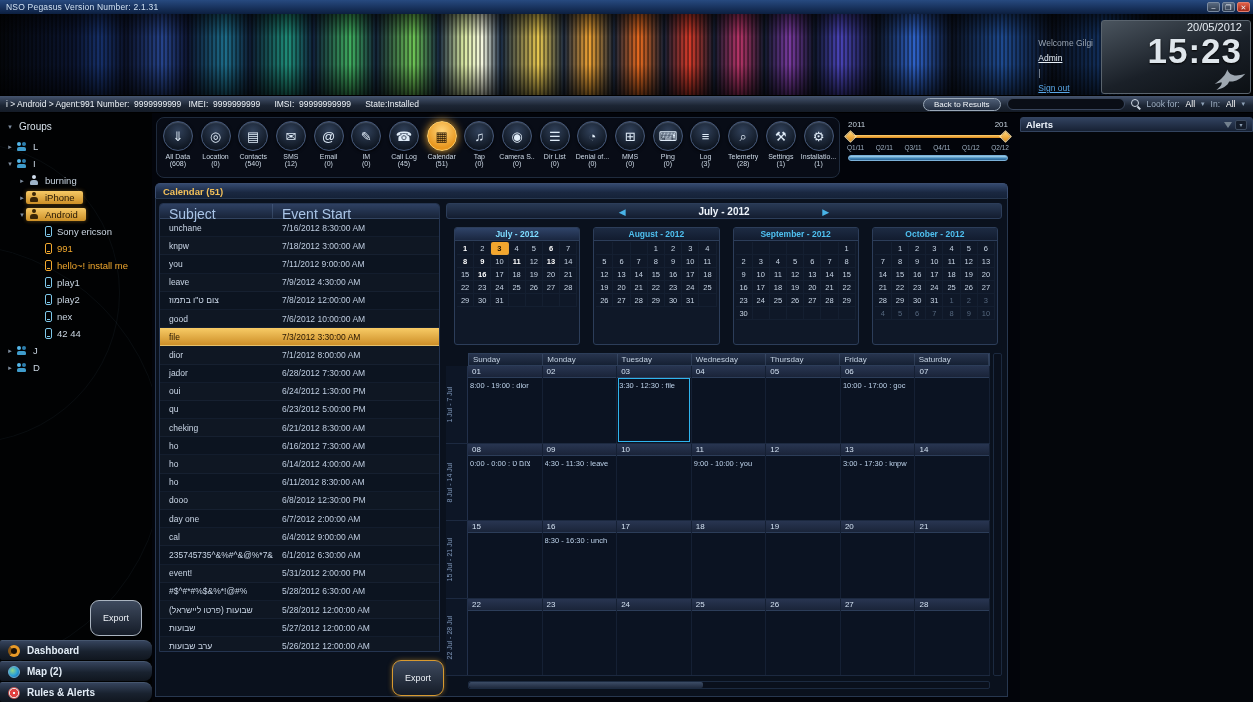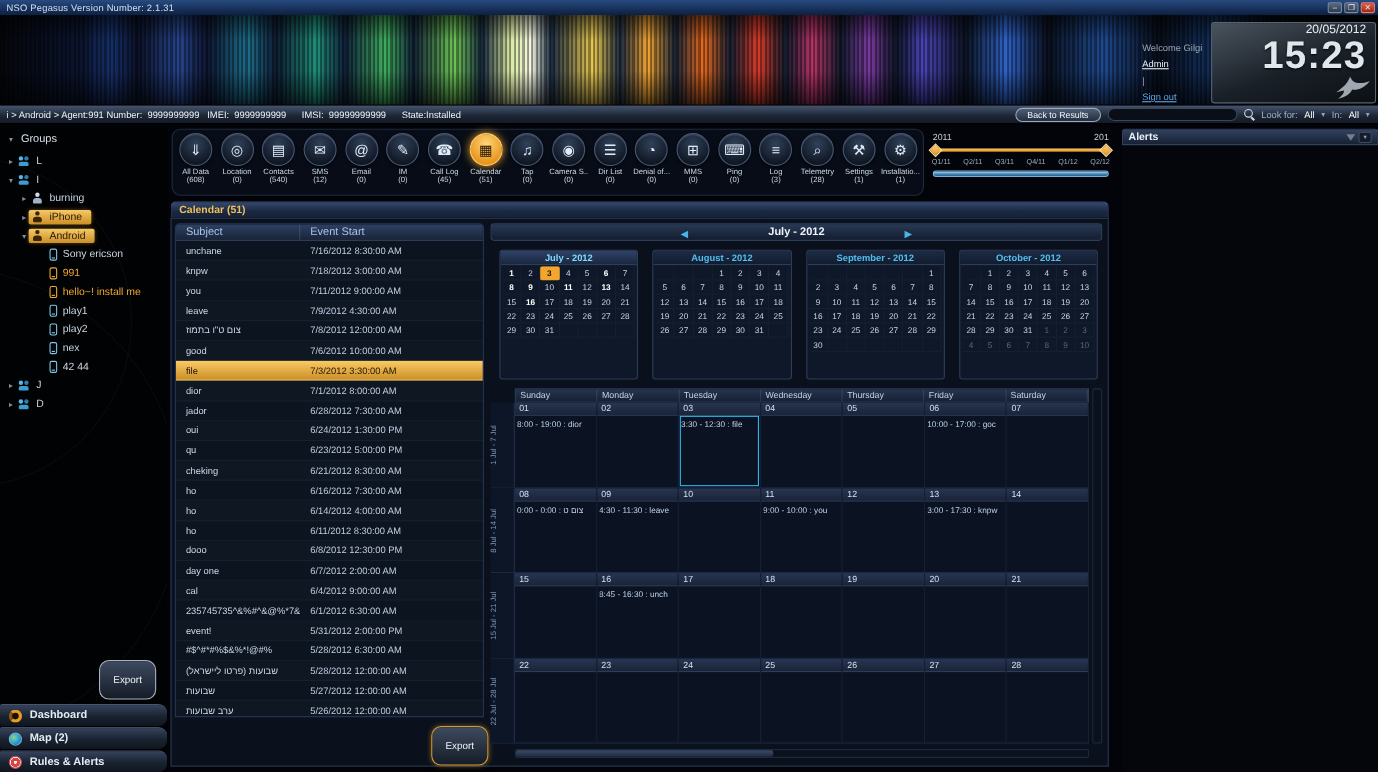--- a/index.html
+++ b/index.html
@@ -102,21 +102,21 @@
   .alerts-dd { width:12px; height:10px; border:1px solid #3c4a5e; border-radius:2px; color:#8ea0b4; font-size:6px; text-align:center; line-height:9px; background:#141c2a; cursor:pointer; }
 
   
   .main { position:absolute; left:155px; top:183px; width:853px; height:514px; }
   .main-title { height:15px; background:linear-gradient(#34496e,#1a2841 60%,#152238); border:1px solid #3a4d70; border-bottom:none; border-radius:5px 5px 0 0; font-size:9.5px; font-weight:bold; color:#f2c05a; display:flex; align-items:center; padding-left:7px; }
   .main-body { position:absolute; top:15px; left:0; right:0; bottom:0; background:#0a111d; border:1px solid #27374f; }
 
   
   .etable { position:absolute; left:3px; top:4px; width:281px; bottom:44px; background:#0c1420; border:1px solid #243450; border-radius:4px 4px 0 0; display:flex; flex-direction:column; overflow:hidden; }
   .etable-head { display:flex; height:15px; flex:0 0 15px; background:linear-gradient(#2e4062,#182439); border-bottom:1px solid #31425e; }
-  .etable-head span { font-size:10px; color:#a9c4e6; padding:2px 0 0 9px; }
+  .etable-head span { font-size:14px; color:#a9c4e6; padding:2px 0 0 9px; }
   .col-subj { width:113px; flex:0 0 113px; border-right:1px solid rgba(120,150,190,.25); }
   .col-date { flex:1; }
   .ev-rows { flex:1; overflow:hidden; }
   .ev-row { display:flex; height:18.2px; align-items:center; border-bottom:1px solid rgba(90,120,165,.10); cursor:pointer; }
   .ev-row.alt { background:rgba(255,255,255,.015); }
   .ev-row span { font-size:8.5px; color:#ccd8e8; padding-left:9px; white-space:nowrap; overflow:hidden; }
   .ev-row .c-subj { width:113px; flex:0 0 113px; }
   .ev-row .c-date { flex:1; color:#bfcde0; }
   .ev-row.sel { background:linear-gradient(#f8cb66,#cd8f28); }
   .ev-row.sel span { color:#241502; }
@@ -853,21 +853,21 @@
               <div class="week-row">
                 <div class="week-gutter">
                   <span class="week-label">15 Jul - 21 Jul</span>
                 </div>
                 <div class="week-cells">
                   <div class="day-cell">
                     <div class="cell-head">15</div>
                   </div>
                   <div class="day-cell">
                     <div class="cell-head">16</div>
-                    <div class="cell-event">8:45 - 16:30 : unch</div>
+                    <div class="cell-event">8:30 - 16:30 : unch</div>
                   </div>
                   <div class="day-cell">
                     <div class="cell-head">17</div>
                   </div>
                   <div class="day-cell">
                     <div class="cell-head">18</div>
                   </div>
                   <div class="day-cell">
                     <div class="cell-head">19</div>
                   </div>

